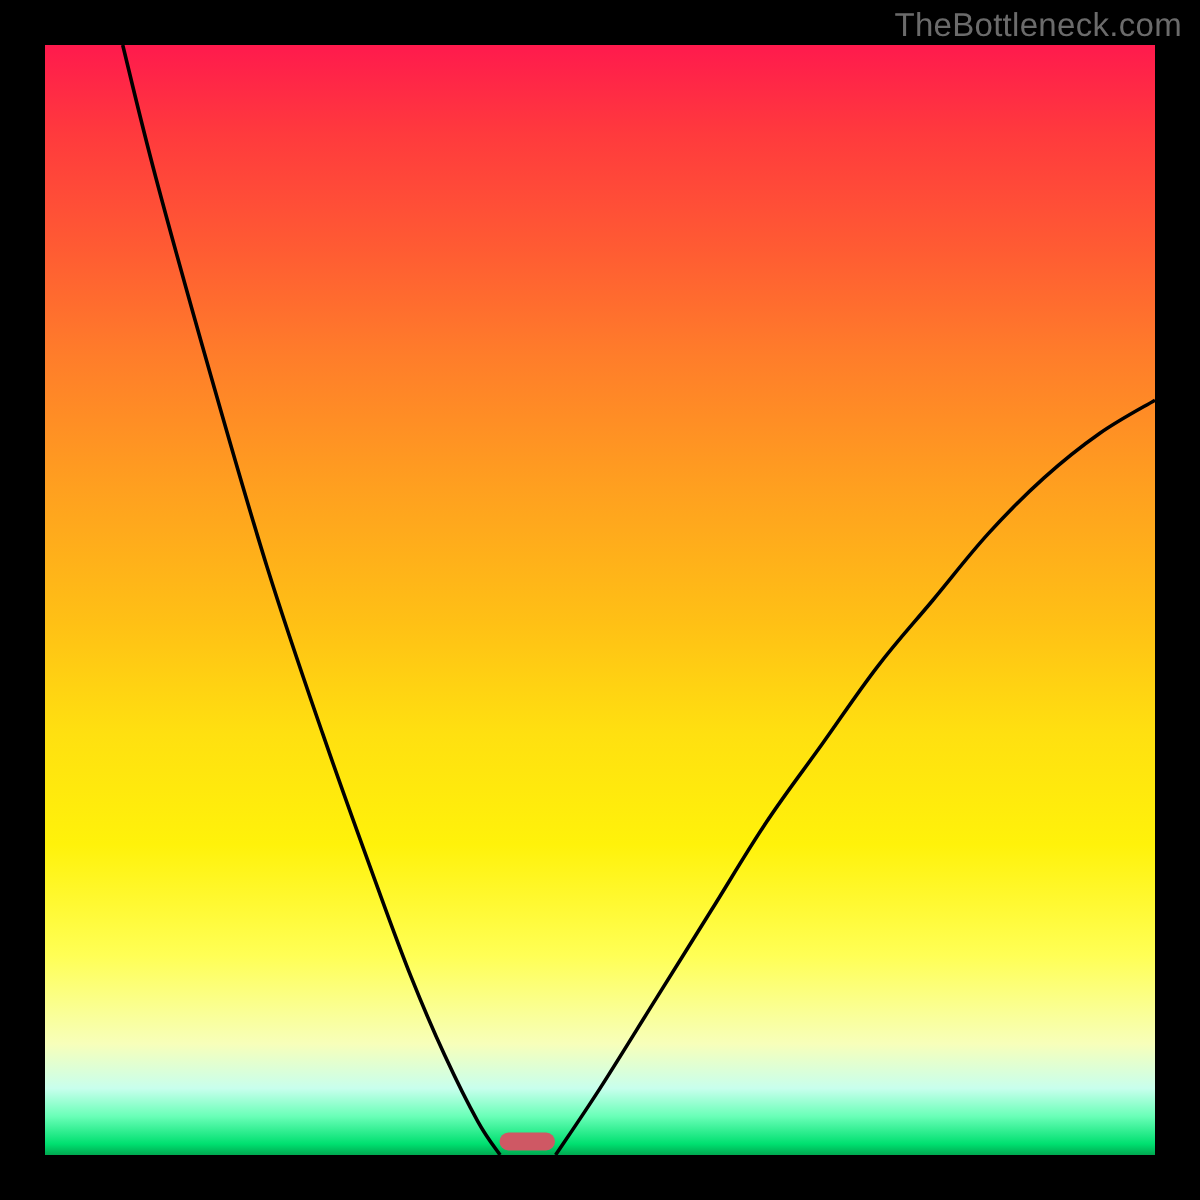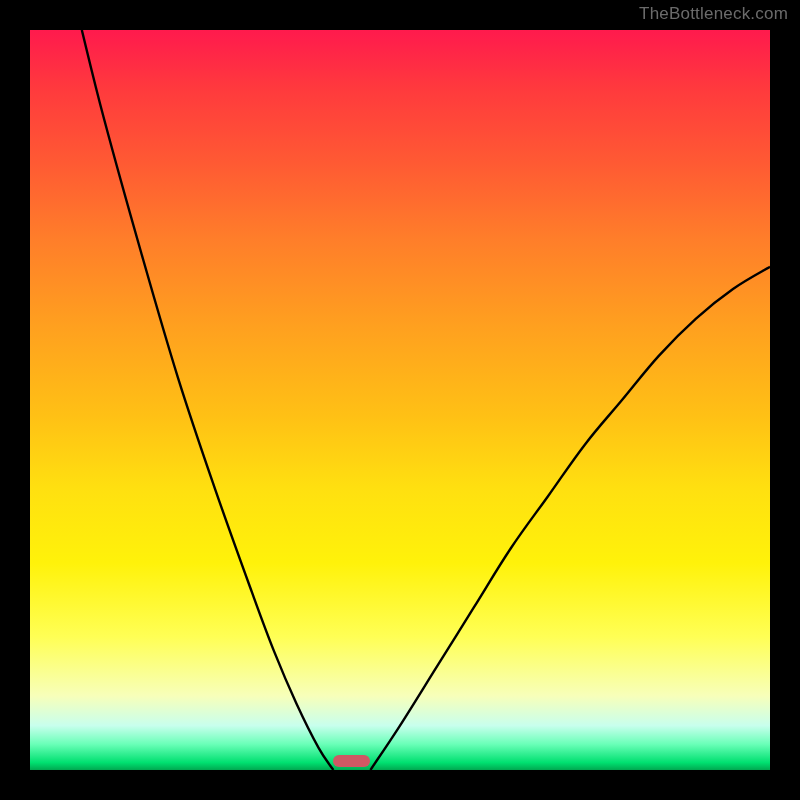--- a/index.html
+++ b/index.html
@@ -61,21 +61,21 @@
   .marker {
     position: absolute;
     background: #cf5864;
     border-radius: 999px;
   }
   .watermark {
     position: absolute;
     top: 4px;
     right: 12px;
     color: #6b6b6b;
-    font-size: 17px;
+    font-size: 22px;
     letter-spacing: 0.2px;
     font-weight: 500;
   }
 </style>
 </head>
 <body>
 
 <div class="frame">
 
   <div class="watermark">TheBottleneck.com</div>

